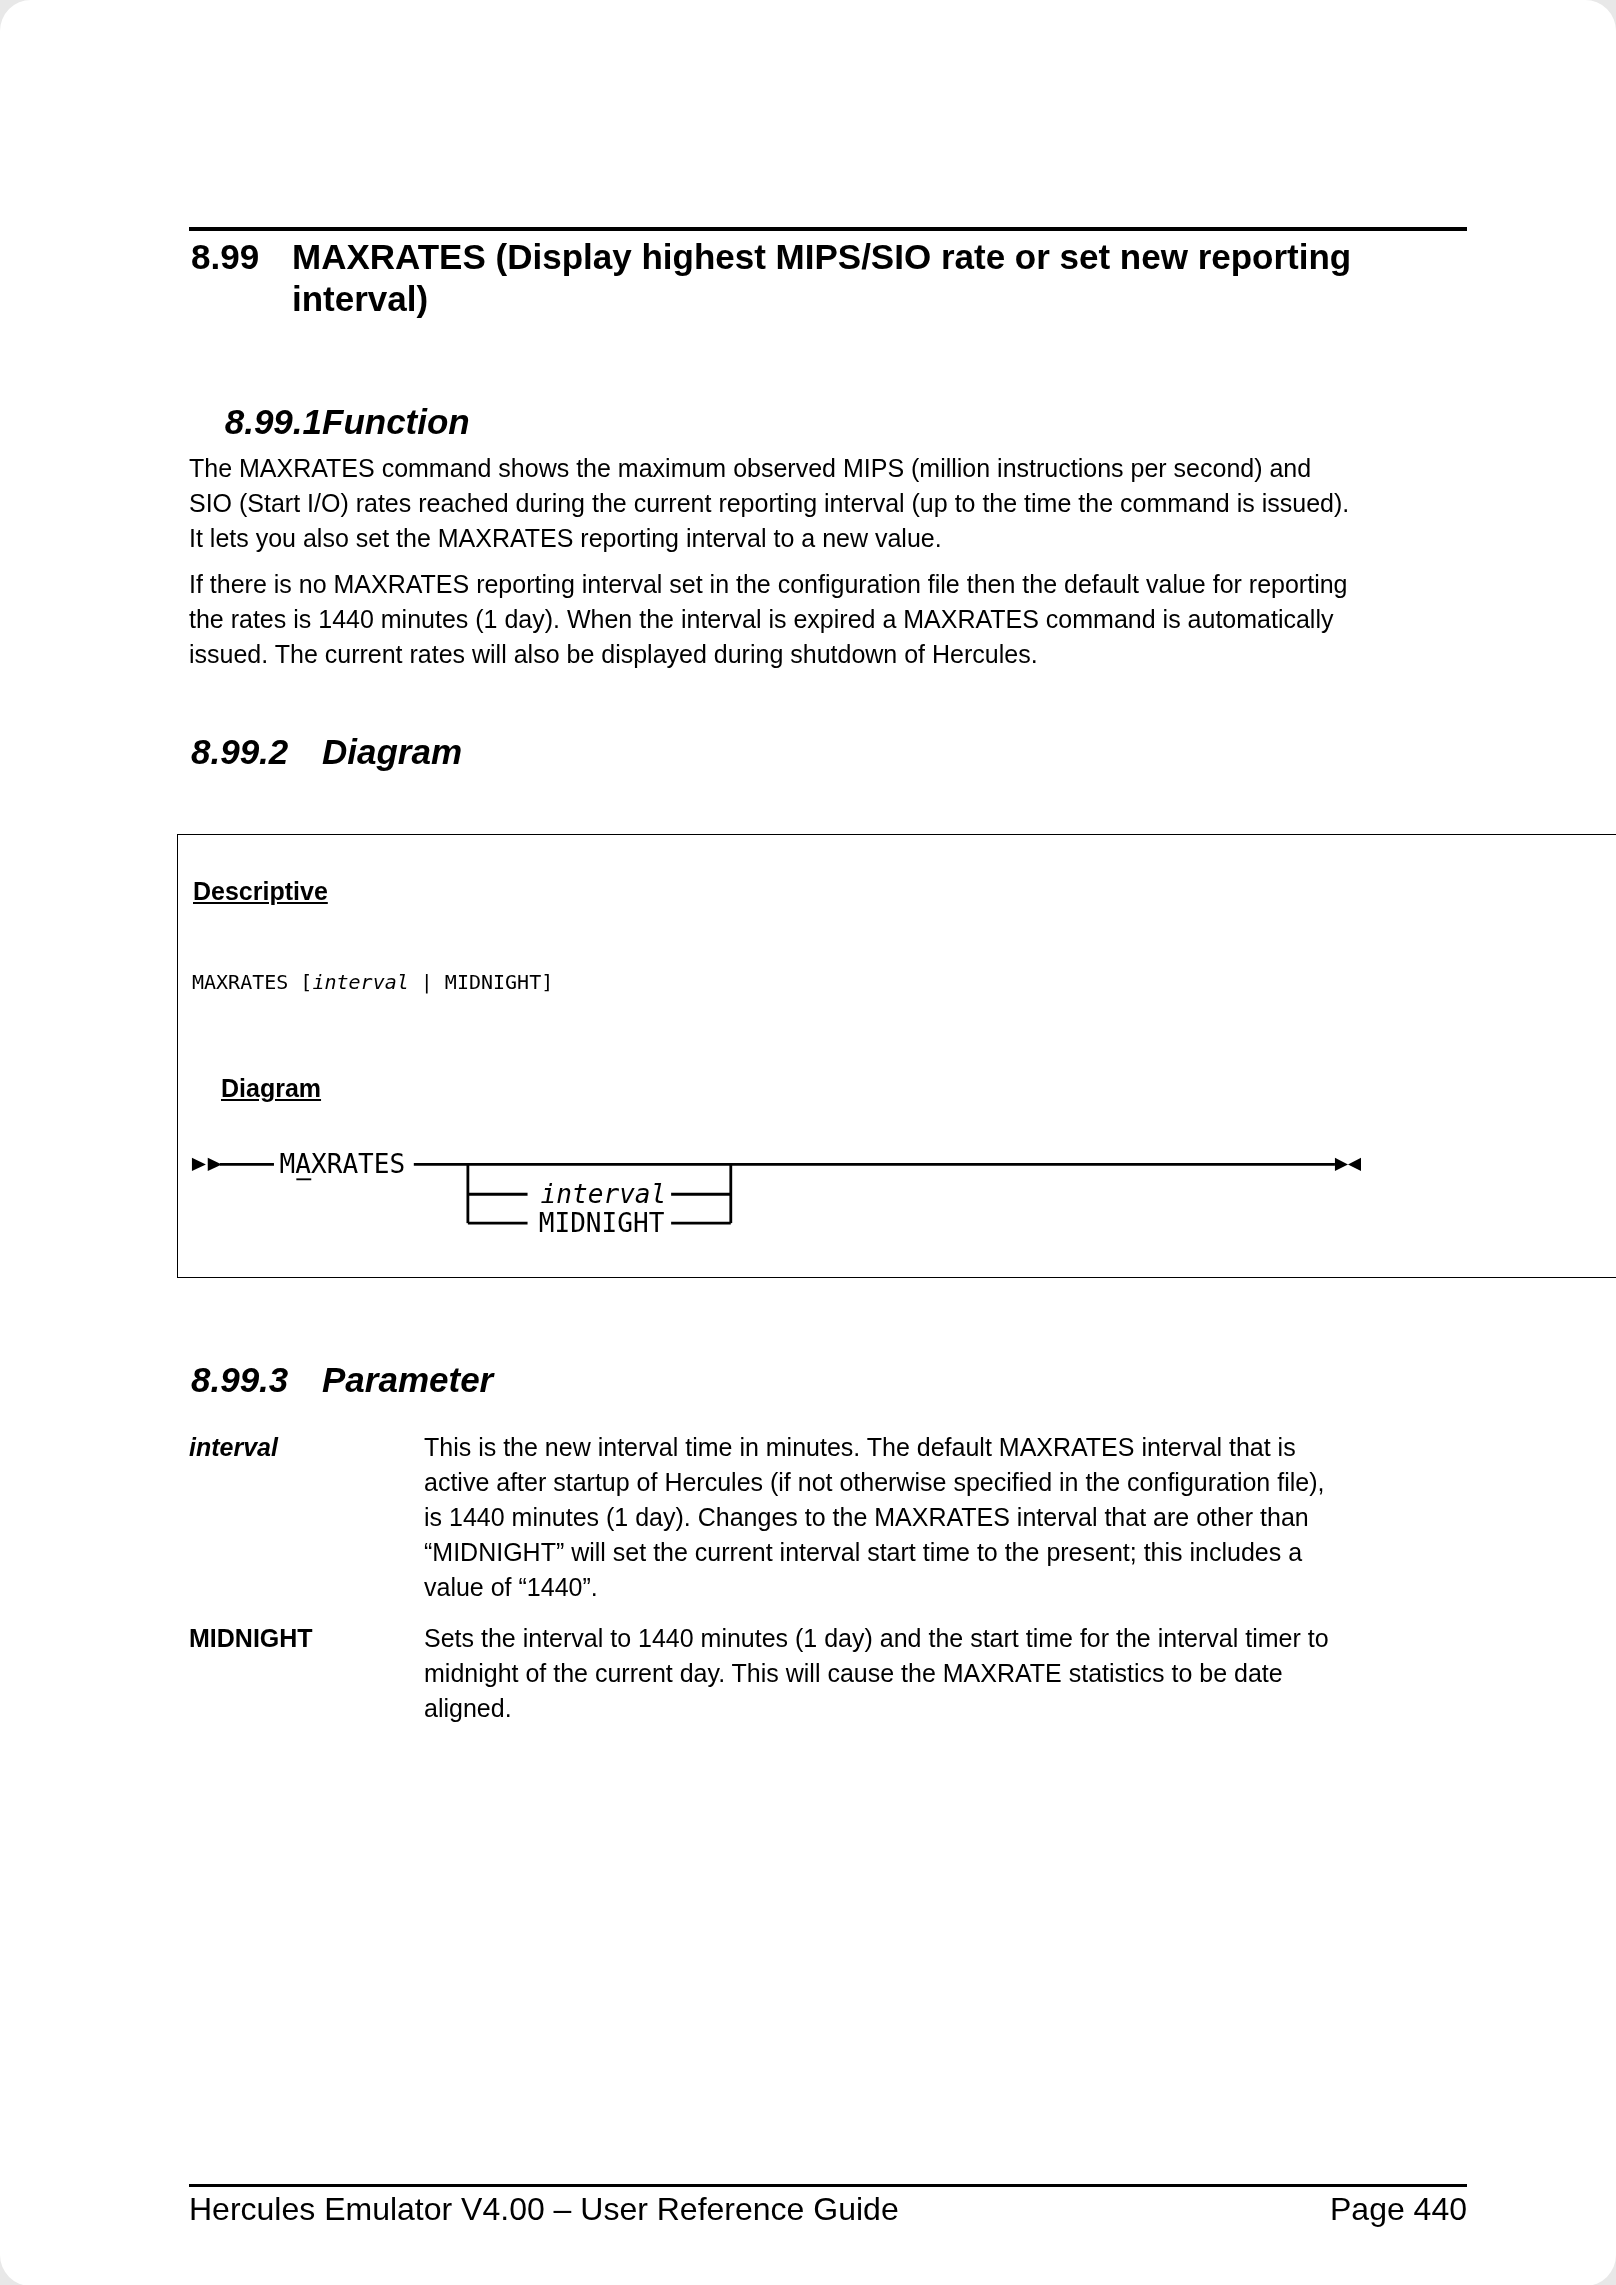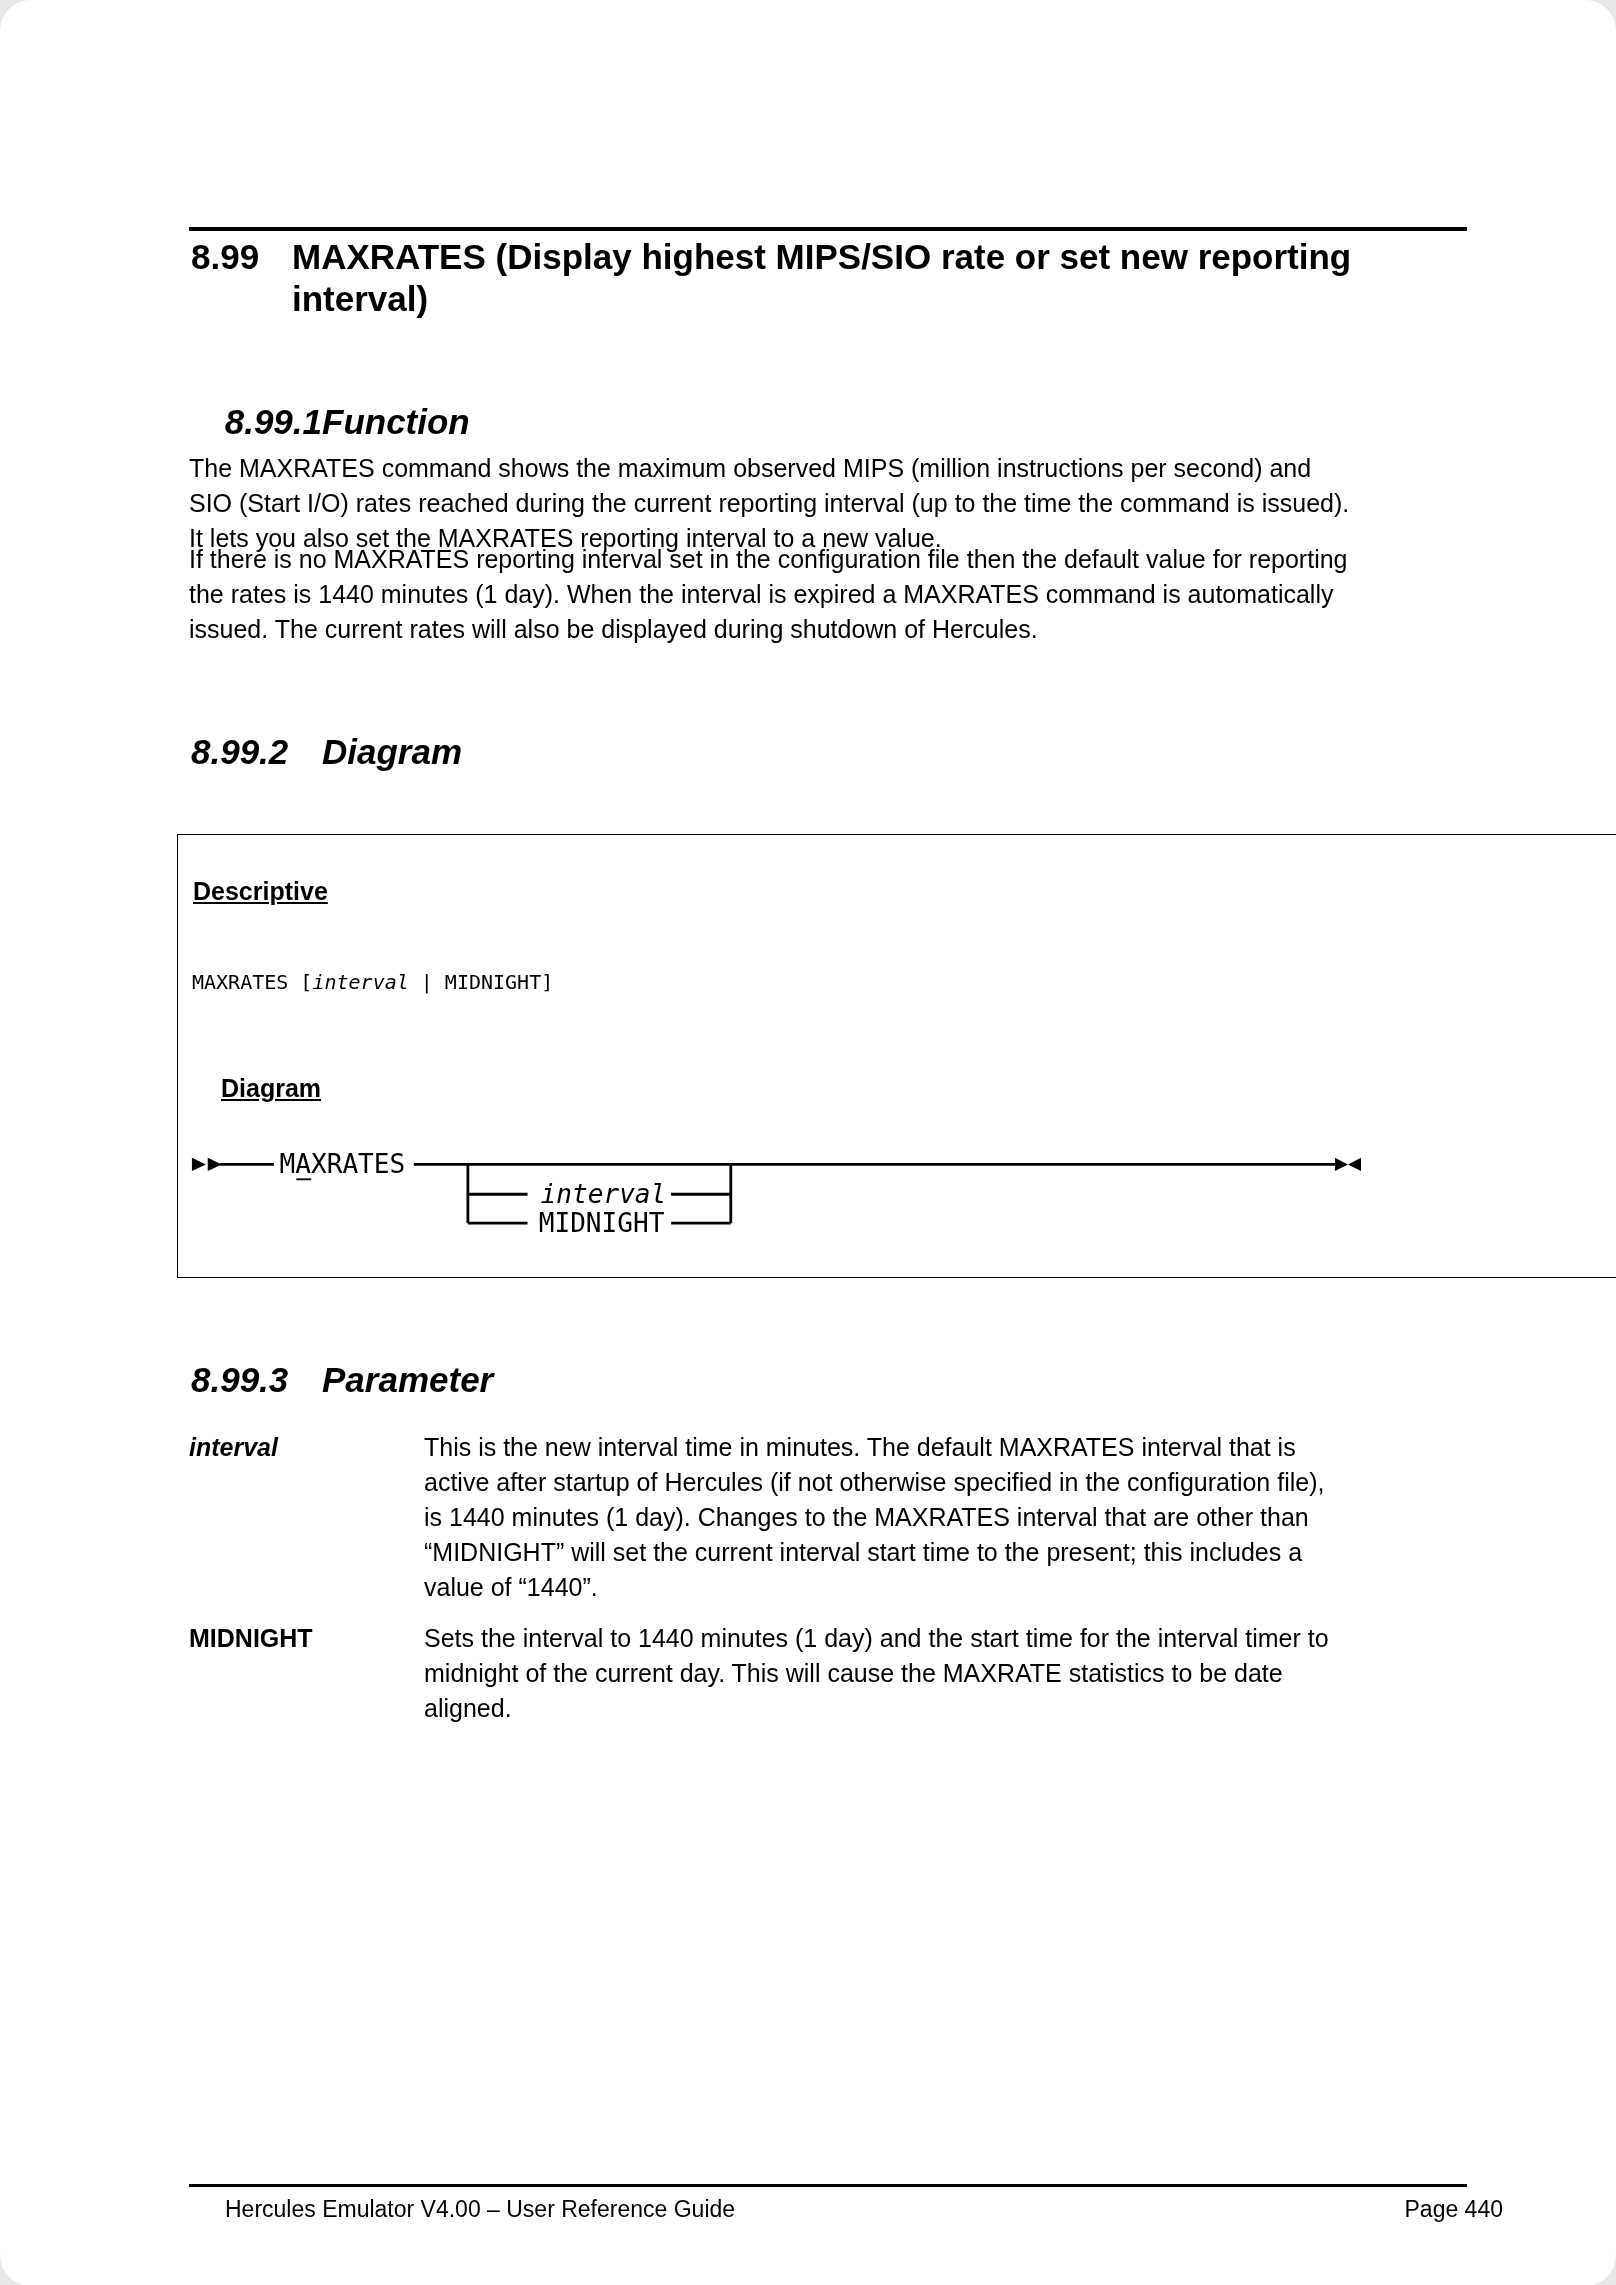--- a/index.html
+++ b/index.html
@@ -33,21 +33,21 @@
   .h2-function{top:400px;text-align:right;}
   .h2-syntax{top:730px;}
   .h2-parameter{top:1358px;}
 
   .body-text{
     position:absolute;left:189px;width:1300px;
     font-size:25px;line-height:35px;
     white-space:pre-line;
   }
   .para-1{top:451px;}
-  .para-2{top:542px;}
+  .para-2{top:567px;}
 
   .syntax-box{
     position:absolute;left:177px;top:834px;
     width:1454px;height:444px;
     border:1.9px solid #000;box-sizing:border-box;
   }
   .box-label{
     position:absolute;left:15px;
     font-size:25px;font-weight:bold;
     text-decoration:underline;
@@ -79,22 +79,22 @@
     display:flex;align-items:flex-start;
   }
   .param-row-interval{top:1430px;}
   .param-row-midnight{top:1621px;}
   .param-name{flex:0 0 235px;font-weight:bold;}
   .param-name.it{font-style:italic;}
   .param-desc{white-space:pre-line;width:1053px;}
 
   .footer{
     position:absolute;left:189px;top:2194px;width:1278px;
-    font-size:23px;line-height:30px;
-    display:flex;justify-content:space-between;margin-left:36px;
+    font-size:32px;line-height:30px;
+    display:flex;justify-content:space-between;
   }
 </style>
 </head>
 <body>
 
 <div class="page">
 
   <div class="rule top-rule"></div>
 
   <div class="h1">

